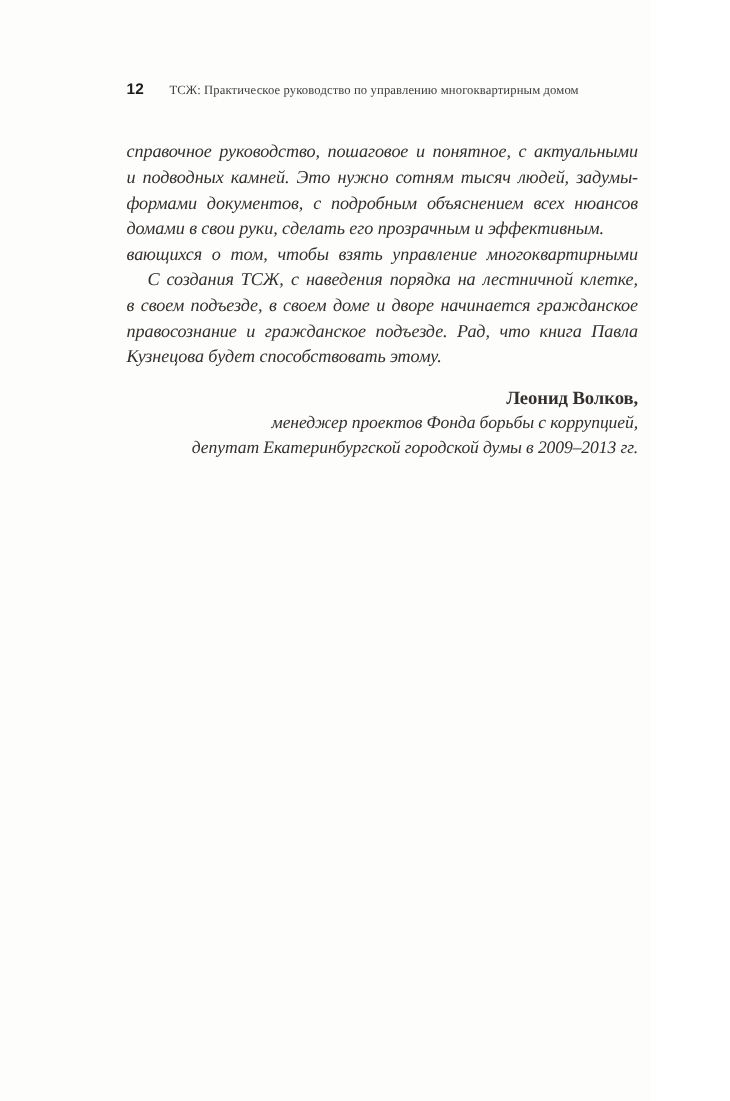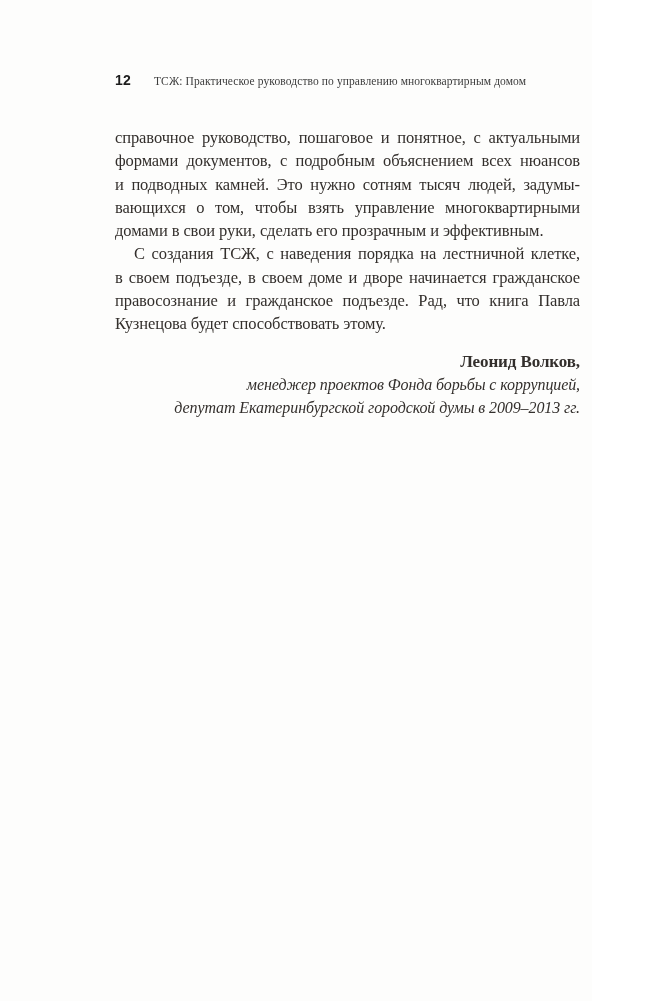--- a/index.html
+++ b/index.html
@@ -51,20 +51,21 @@
     margin-top: 38px;
     width: 465px;
     color: #332f2c;
     font-size: 16.5px;
     line-height: 23.3px;
     letter-spacing: -0.1px;
   }
   .para .line {
     text-align: justify;
     text-align-last: justify;
+    font-style: italic;
   }
   .para .line.last {
     text-align-last: left;
   }
   .para .line.indent {
     text-indent: 19px;
   }
   
   .signature {
     margin-top: 14px;
@@ -91,24 +92,24 @@
   <header class="running-head">
     <span class="pagenum">12</span>
     <span class="bullet-icon"></span>
     <span class="head-title">ТСЖ: Практическое руководство по управлению многоквартирным домом</span>
   </header>
 
   <main class="text-block">
 
     <div class="para">
       <div class="line">справочное руководство, пошаговое и понятное, с актуальными</div>
+      <div class="line">и подводных камней. Это нужно сотням тысяч людей, задумы-</div>
       <div class="line">формами документов, с подробным объяснением всех нюансов</div>
-      <div class="line">и подводных камней. Это нужно сотням тысяч людей, задумы-</div>
+      <div class="line last">домами в свои руки, сделать его прозрачным и эффективным.</div>
       <div class="line">вающихся о том, чтобы взять управление многоквартирными</div>
-      <div class="line last">домами в свои руки, сделать его прозрачным и эффективным.</div>
     </div>
 
     <div class="para">
       <div class="line indent">С создания ТСЖ, с наведения порядка на лестничной клетке,</div>
       <div class="line">в своем подъезде, в своем доме и дворе начинается гражданское</div>
       <div class="line">правосознание и гражданское подъезде. Рад, что книга Павла</div>
       <div class="line last">Кузнецова будет способствовать этому.</div>
     </div>
 
     <div class="signature">

